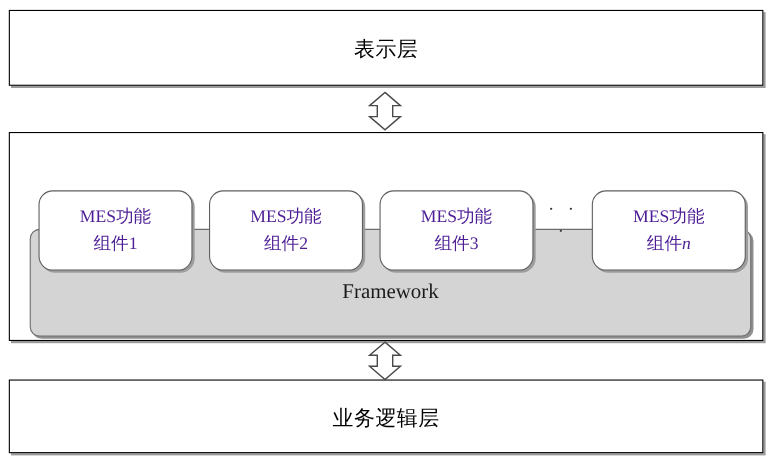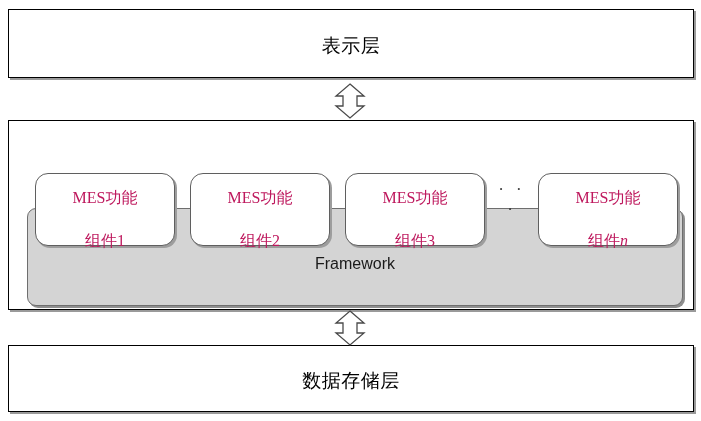--- a/index.html
+++ b/index.html
@@ -82,24 +82,24 @@
     border-radius: 9px;
     box-shadow: 2px 2px 0 0 #8f8f8f;
   }
 
   .framework-label {
     position: absolute;
     left: 0;
     top: 47px;
     width: 100%;
     text-align: center;
-    font-size: 16px;
+    font-size: 19px;
     line-height: 1;
     color: #1a1a1a;
-    font-family: Liberation Sans, sans-serif;
+    font-family: Liberation Serif, serif;
   }
 
   
   .component-row {
     position: absolute;
     left: 0;
     top: 0;
     width: 100%;
     height: 100%;
   }
@@ -117,24 +117,23 @@
     display: flex;
     flex-direction: column;
     align-items: center;
     justify-content: center;
     z-index: 3;
   }
 
   .component-box .line {
     font-size: 16px;
     line-height: 1.45;
-    color: #be185d;
+    color: #4c1d95;
     white-space: nowrap;
     font-family: "Liberation Serif", "DejaVu Serif", serif;
-    margin-top: 19px;
   }
   .component-box .line .ital {
     font-style: italic;
   }
 
   .comp-1 { left: 35px; }
   .comp-2 { left: 190px; }
   .comp-3 { left: 345px; }
   .comp-n { left: 538px; }
 
@@ -221,16 +220,16 @@
 
   </div>
 
   <div class="arrow arrow-bottom">
     <svg width="34" height="36" viewBox="0 0 34 36" xmlns="http://www.w3.org/2000/svg">
       <polygon points="17,1 31,13 24,13 24,23 31,23 17,35 3,23 10,23 10,13 3,13" fill="#ffffff" stroke="#4a4a4a" stroke-width="1.3" stroke-linejoin="miter"></polygon>
     </svg>
   </div>
 
   <div class="layer-box layer-data">
-    <div class="layer-title">数据存储层</div>
+    <div class="layer-title">业务逻辑层</div>
   </div>
 
 </div>
 
 </body></html>

